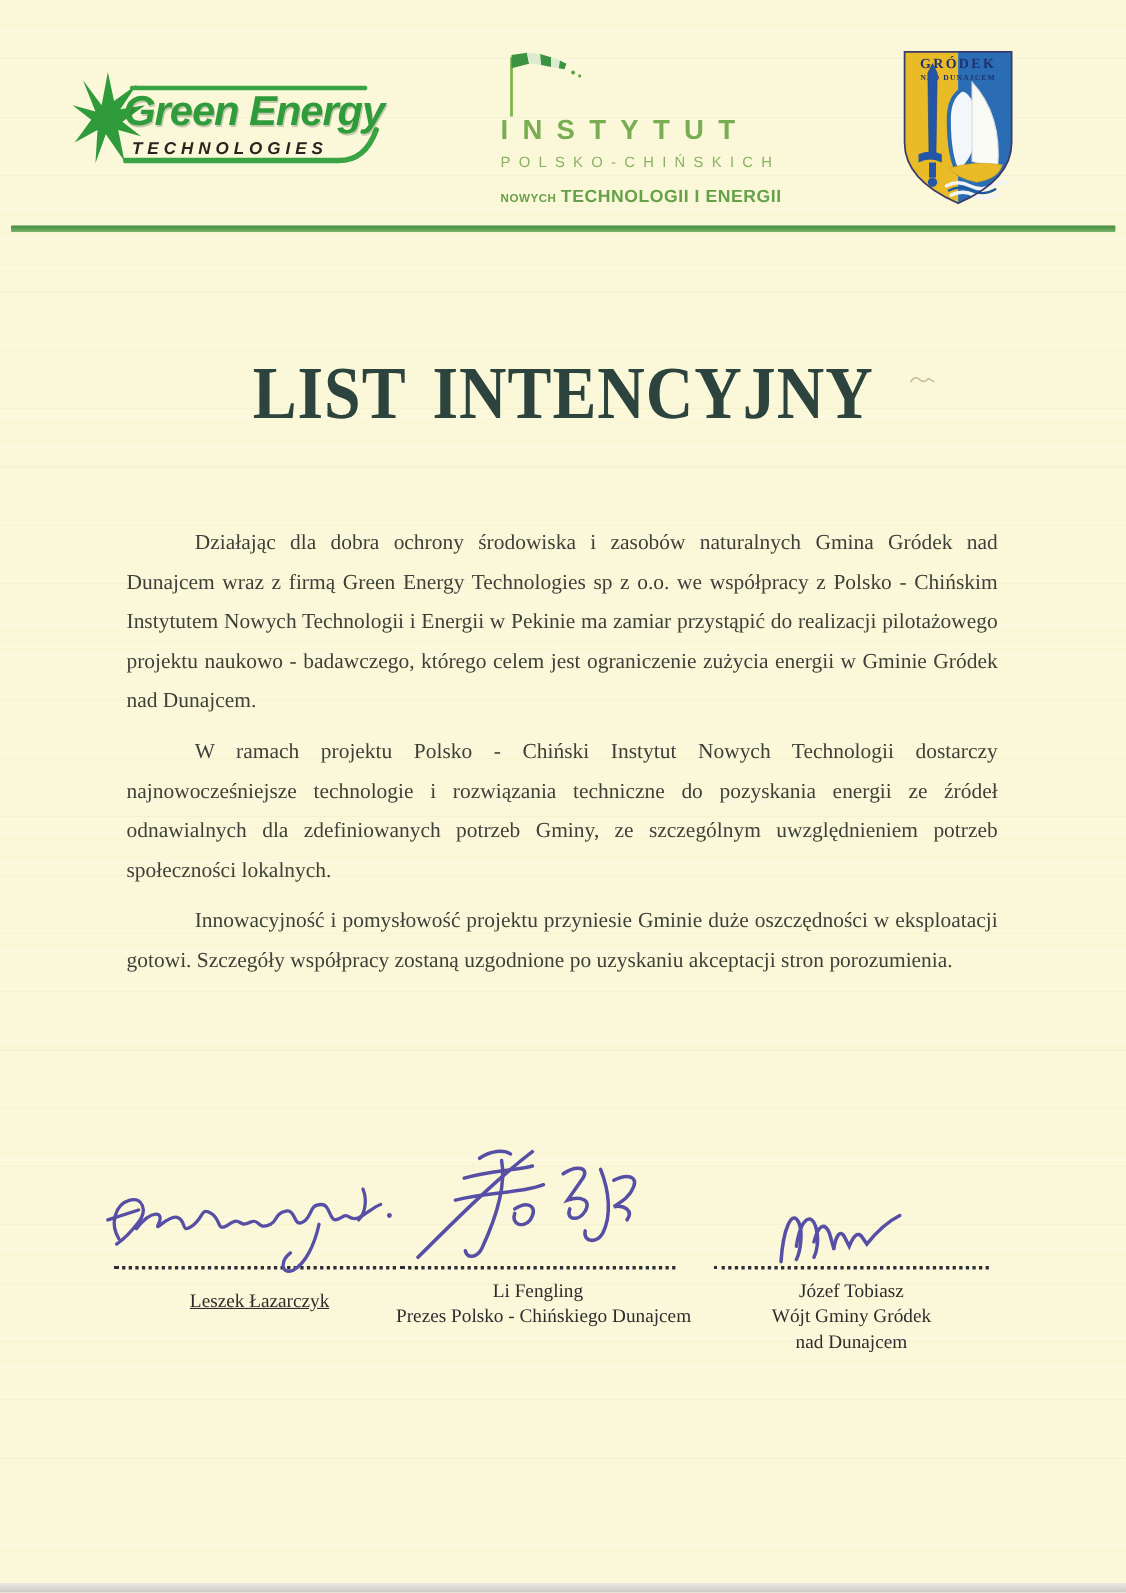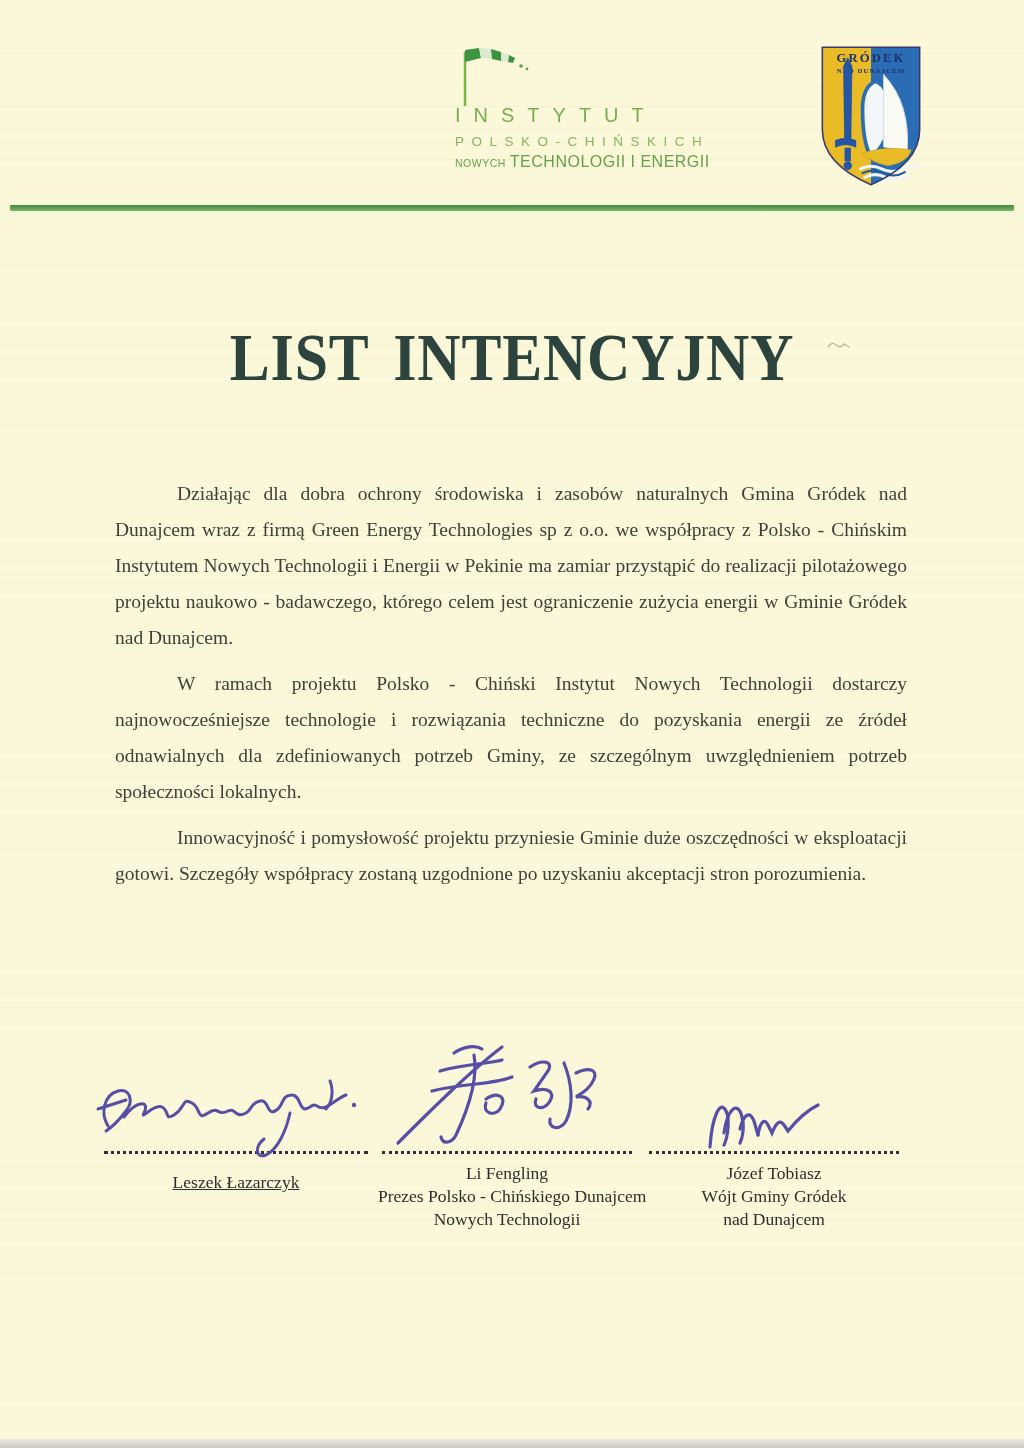--- a/index.html
+++ b/index.html
@@ -21,23 +21,23 @@
   .ge-name{position:absolute;left:46px;top:31px;font-family:"Liberation Sans",sans-serif;
            font-size:38px;font-style:italic;font-weight:bold;color:#2f9b3b;white-space:nowrap;
            letter-spacing:-1px;text-shadow:1px 1px 0 rgba(40,60,40,0.25);}
   .ge-tech{position:absolute;left:54px;top:77px;font-family:"Liberation Sans",sans-serif;
            font-size:15.5px;font-style:italic;font-weight:bold;color:#26261f;letter-spacing:4.5px;white-space:nowrap;}
   .ge-swoosh{position:absolute;left:46px;top:62px;width:240px;height:40px;}
 
   .inst-logo{position:absolute;left:453px;top:46px;width:250px;}
   .inst-sock{position:absolute;left:4px;top:0;width:78px;height:62px;}
   .inst-text{position:absolute;left:2px;top:58px;white-space:nowrap;font-family:"Liberation Sans",sans-serif;}
-  .inst-l1{font-size:20px;font-weight:400;color:#79ad52;letter-spacing:13px;}
+  .inst-l1{font-size:25px;font-weight:700;color:#79ad52;letter-spacing:13px;}
   .inst-l2{font-size:13.5px;color:#8ab262;letter-spacing:7.5px;margin-top:7px;}
-  .inst-l3{margin-top:4px;color:#66a149;font-weight:normal;letter-spacing:0.5px;}
+  .inst-l3{margin-top:16px;color:#66a149;font-weight:bold;letter-spacing:0.5px;}
   .inst-l3 .small{font-size:10.5px;margin-right:4px;}
   .inst-l3 .big{font-size:16px;}
 
   .crest{position:absolute;left:816px;top:42px;width:110px;height:148px;}
 
   .rule{position:absolute;left:10px;top:205px;width:1004px;height:6px;
         background:linear-gradient(180deg,#44883f,#79b469);border-radius:1px;}
 
   
   .title{position:absolute;left:0;top:318px;width:100%;text-align:center;
@@ -46,39 +46,50 @@
   .pencil-mark{position:absolute;left:826px;top:338px;width:26px;height:14px;opacity:0.8;}
 
   
   .body-text{position:absolute;left:115px;top:476px;width:792px;}
   .body-text p{margin:0 0 10px 0;font-size:19.5px;line-height:36px;color:#3d4038;
                text-align:justify;text-indent:62px;}
 
   
   .sig-col{position:absolute;top:1151px;text-align:center;white-space:nowrap;color:#2d2d2d;}
   .sig-left{left:100px;width:272px;}
-  .sig-center{left:378px;width:258px;text-align:center;}
+  .sig-center{left:360px;width:258px;text-align:center;}
   .sig-right{left:645px;width:258px;}
   .dotline{height:0;border-top:3px dotted #2e2e38;margin:0 4px;}
   .sig-name{font-size:17.5px;margin-top:8px;line-height:23px;}
   .sig-left .sig-name{margin-top:17px;text-decoration:underline;}
   .sig-title{font-size:17.5px;line-height:23px;}
   .hand{position:absolute;pointer-events:none;}
   .hand-left{left:-6px;top:-82px;width:270px;height:95px;}
   .hand-center{left:10px;top:-110px;width:250px;height:115px;}
   .hand-right{left:55px;top:-70px;width:160px;height:75px;}
 
   .scan-edge{position:absolute;left:0;bottom:0;width:100%;height:9px;
              background:linear-gradient(180deg,#eae8e0,#c9c8c6);}
 </style>
 </head>
 <body>
 
 <div class="page">
 
+  <div class="ge-logo">
+    <svg class="ge-star" viewBox="0 0 70 90">
+      <polygon fill="#2f9b3b" points="34,2 40,30 62,14 46,38 70,34 48,50 66,64 44,58 50,88 32,62 22,90 24,58 2,70 18,48 0,34 22,40 10,10 28,34"></polygon>
+    </svg>
+    <div class="ge-topline"></div>
+    <div class="ge-name">Green Energy</div>
+    <div class="ge-tech">TECHNOLOGIES</div>
+    <svg class="ge-swoosh" viewBox="0 0 240 40">
+      <path d="M2,34 H196 Q220,34 230,6" stroke="#3aa343" stroke-width="5" fill="none" stroke-linecap="round"></path>
+    </svg>
+  </div>
 
   <div class="inst-logo">
     <svg class="inst-sock" viewBox="0 0 78 62">
       <line x1="8" y1="60" x2="8" y2="6" stroke="#7ab648" stroke-width="2.5"></line>
       <polygon points="8,4 22,2 24,12 8,16" fill="#3c9440"></polygon>
       <polygon points="22,2 34,3 35,13 24,12" fill="#dcead0"></polygon>
       <polygon points="34,3 44,6 44,15 35,13" fill="#3c9440"></polygon>
       <polygon points="44,6 52,9 51,16 44,15" fill="#dcead0"></polygon>
       <polygon points="52,9 58,12 56,17 51,16" fill="#3c9440"></polygon>
       <circle cx="64" cy="20" r="1.8" fill="#5fa049"></circle>
@@ -154,21 +165,20 @@
         <path d="M86,14 C90,36 82,64 68,94 C64,102 55,104 53,96"></path>
         <path d="M98,58 C110,50 120,56 112,68 C106,76 94,72 98,62"></path>
         <path d="M142,26 C154,18 166,20 160,30 L146,50 C158,46 168,50 162,60 C156,70 144,68 148,58"></path>
         <path d="M176,22 C184,42 186,64 178,80 C172,90 160,88 162,78"></path>
         <path d="M188,32 C200,26 210,28 206,38 C202,48 194,52 188,56 C198,54 206,60 200,68"></path>
       </g>
     </svg>
     <div class="dotline"></div>
     <div class="sig-name">Li Fengling</div>
     <div class="sig-title">Prezes Polsko - Chińskiego Dunajcem</div>
-    <div class="sig-title">Nowych Technologii</div>
   </div>
 
   <div class="sig-col sig-right">
     <svg class="hand hand-right" viewBox="0 0 160 75">
       <g fill="none" stroke="#574ea5" stroke-width="3.2" stroke-linecap="round">
         <path d="M10,66 C12,36 20,18 26,30 C30,38 28,56 24,64"></path>
         <path d="M24,52 C28,26 38,20 42,36 C45,47 42,58 40,62"></path>
         <path d="M40,48 C44,32 50,30 54,40 L58,54"></path>
         <path d="M58,54 C60,42 64,36 68,44 L72,52 C76,42 80,38 84,44 L88,50 C96,40 106,30 118,24"></path>
       </g>

